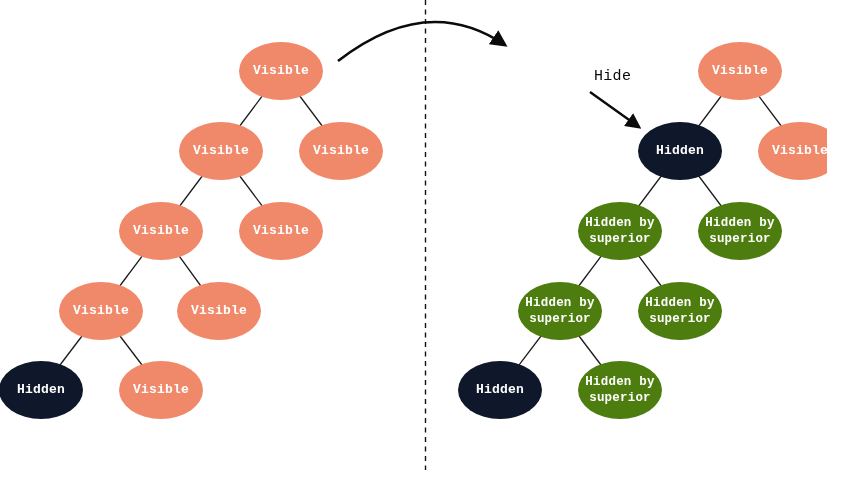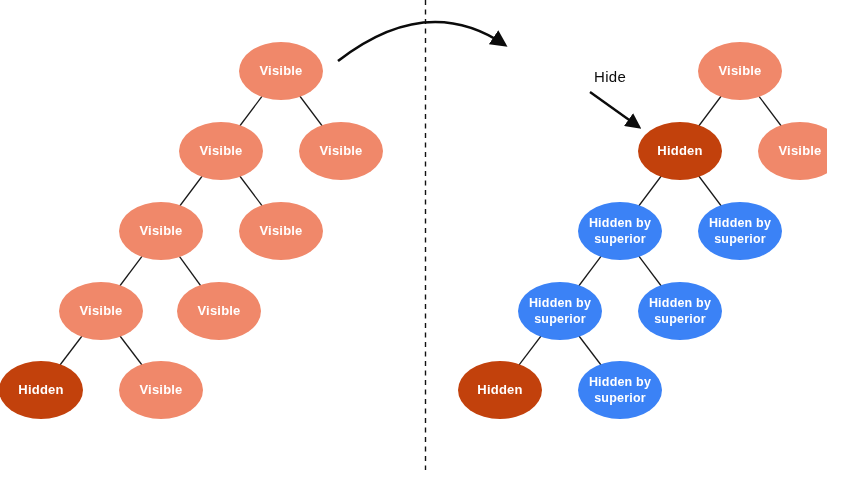--- a/index.html
+++ b/index.html
@@ -2,21 +2,21 @@
 <html><head>
 <meta charset="utf-8">
 <style>
   html, body { margin: 0; padding: 0; background: #ffffff; }
   .canvas {
     position: relative;
     width: 827px;
     height: 482px;
     background: #ffffff;
     overflow: hidden;
-    font-family: Liberation Sans, sans-serif;
+    font-family: Liberation Mono, monospace;
   }
   .connector-layer {
     position: absolute;
     left: 0; top: 0;
     width: 841px; height: 482px;
   }
   .edge { stroke: #1a1a1a; stroke-width: 1.3; }
   .divider { stroke: #111111; stroke-width: 1.4; stroke-dasharray: 5 4.5; fill: none; }
   .arrow { stroke: #0b0b0b; fill: none; }
   .node {
@@ -29,22 +29,22 @@
     text-align: center;
     color: #ffffff;
     font-size: 13px;
     font-weight: 600;
     letter-spacing: 0.2px;
     line-height: 1.3;
     box-sizing: border-box;
     padding: 2px 6px;
   }
   .node--visible { background: #F0886A; }
-  .node--hidden  { background: #c2410c; }
-  .node--hbs     { background: #3b82f6; font-size: 12.5px; }
+  .node--hidden  { background: #0f172a; }
+  .node--hbs     { background: #4d7c0f; font-size: 12.5px; }
   .hide-label {
     position: absolute;
     left: 594px; top: 68px;
     color: #0b0b0b;
     font-size: 15px;
     font-weight: 500;
     letter-spacing: 0.3px;
   }
 </style>
 </head>

